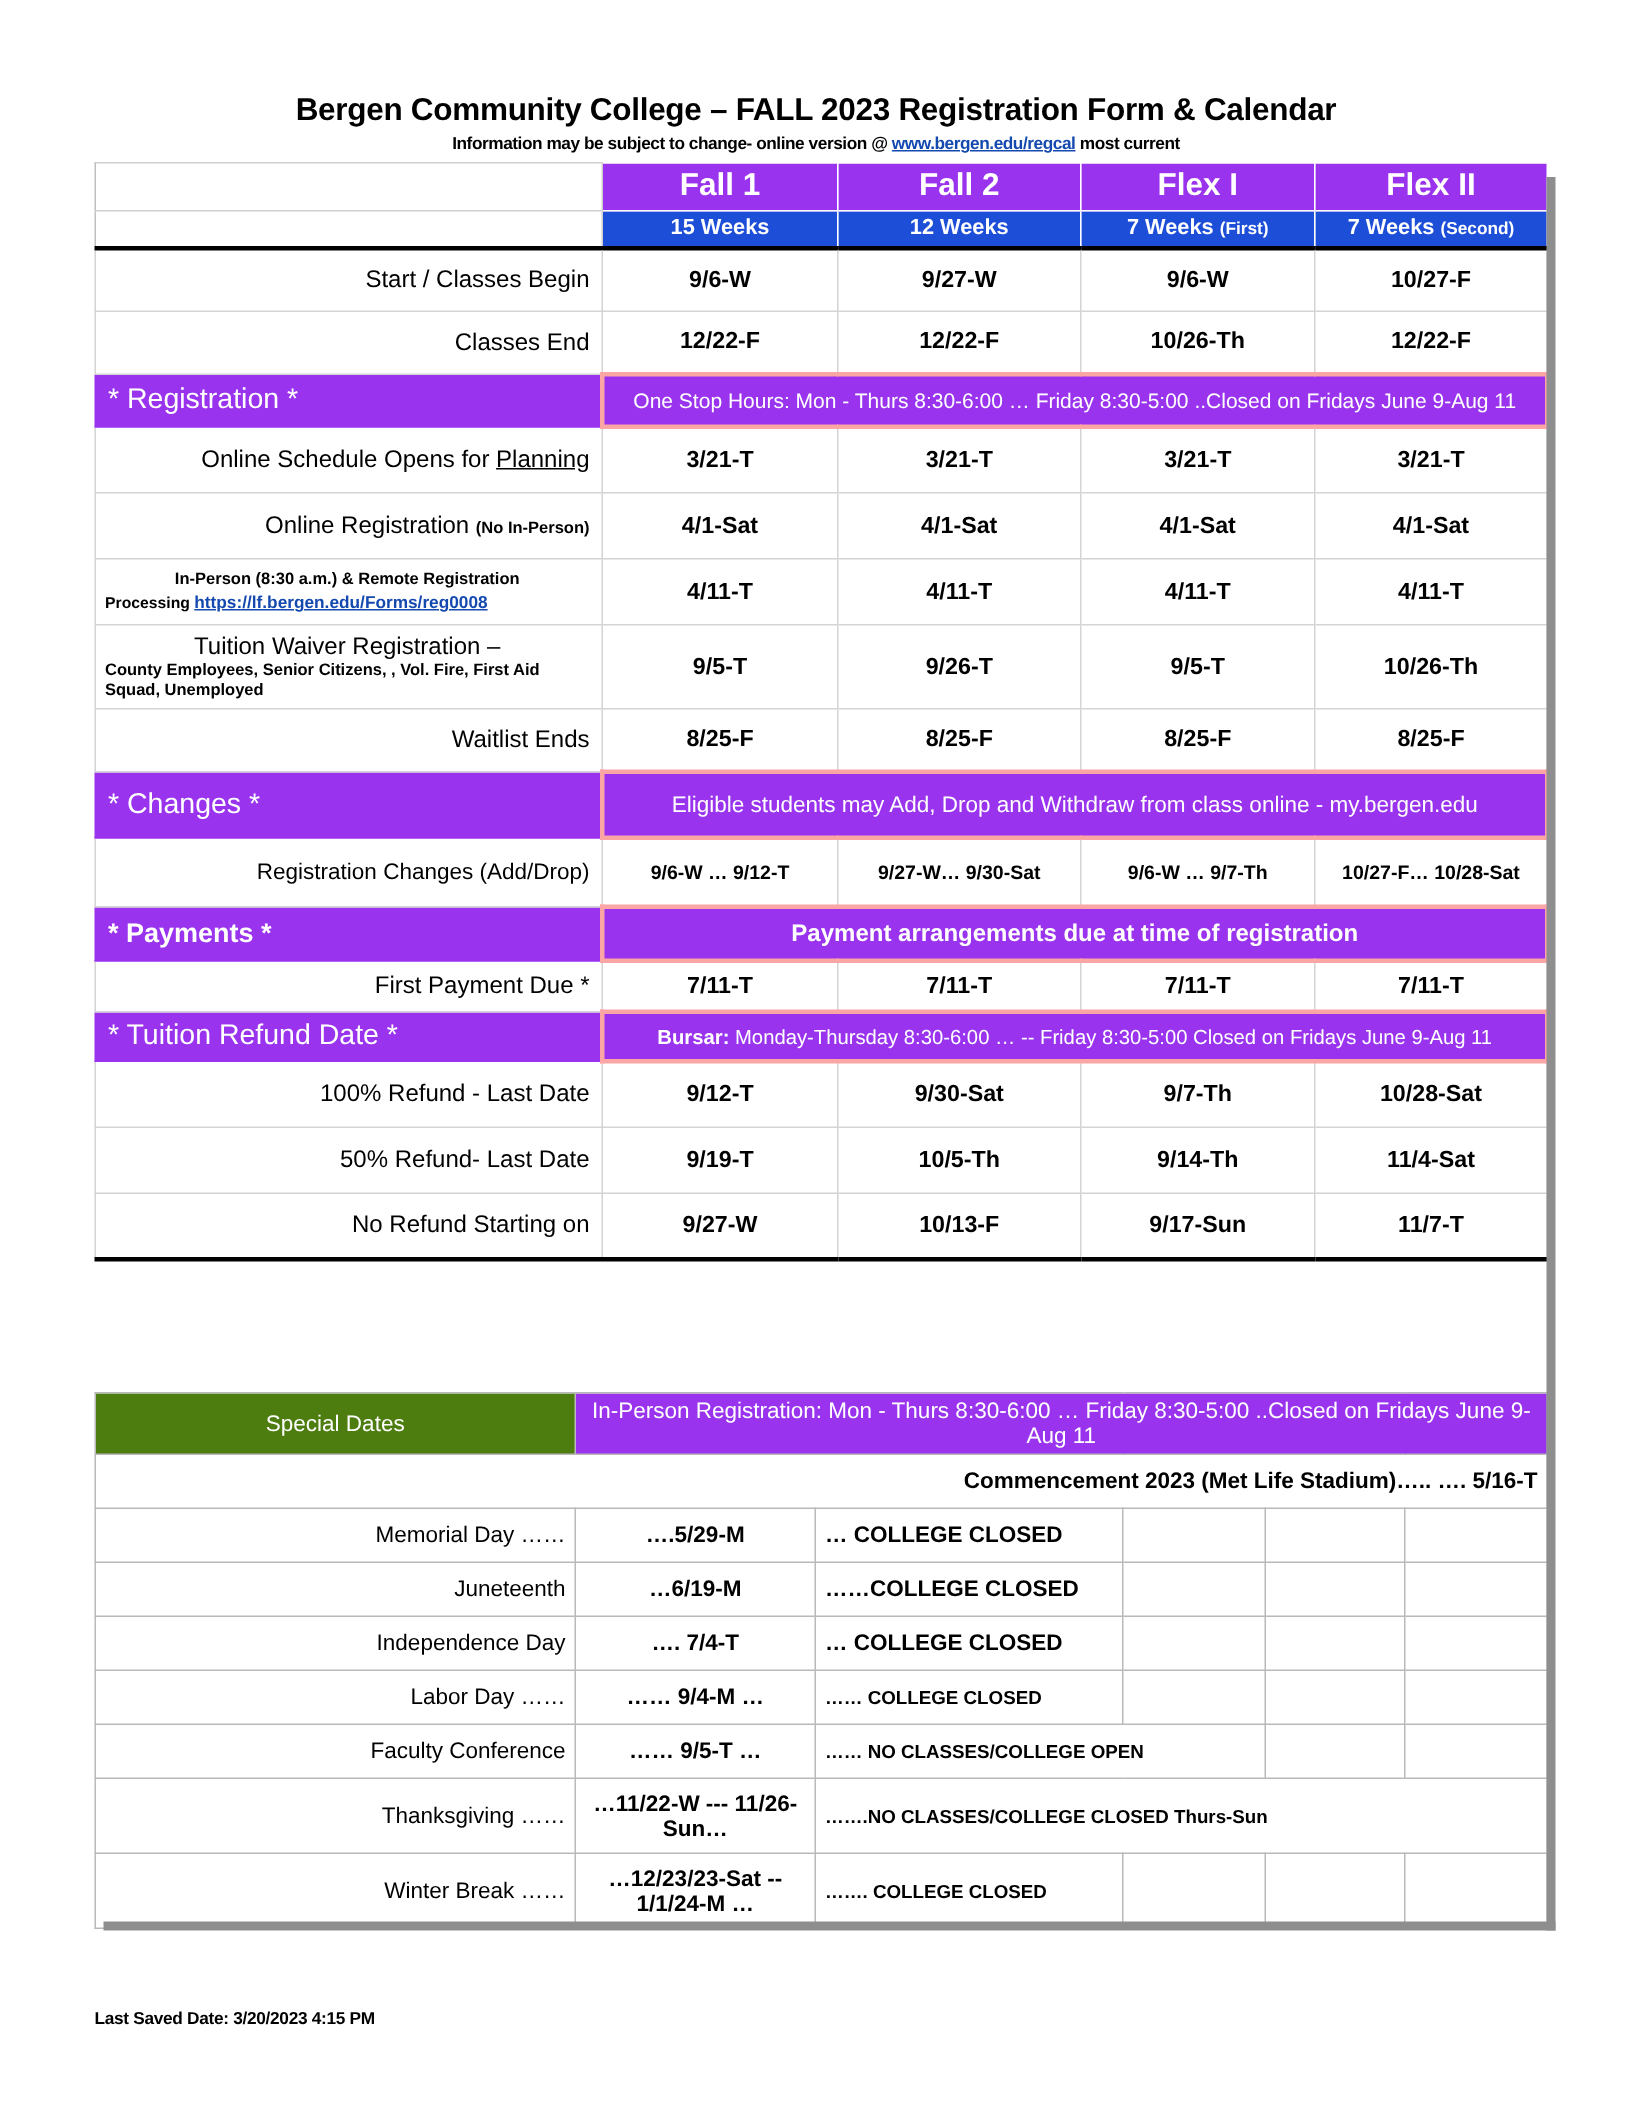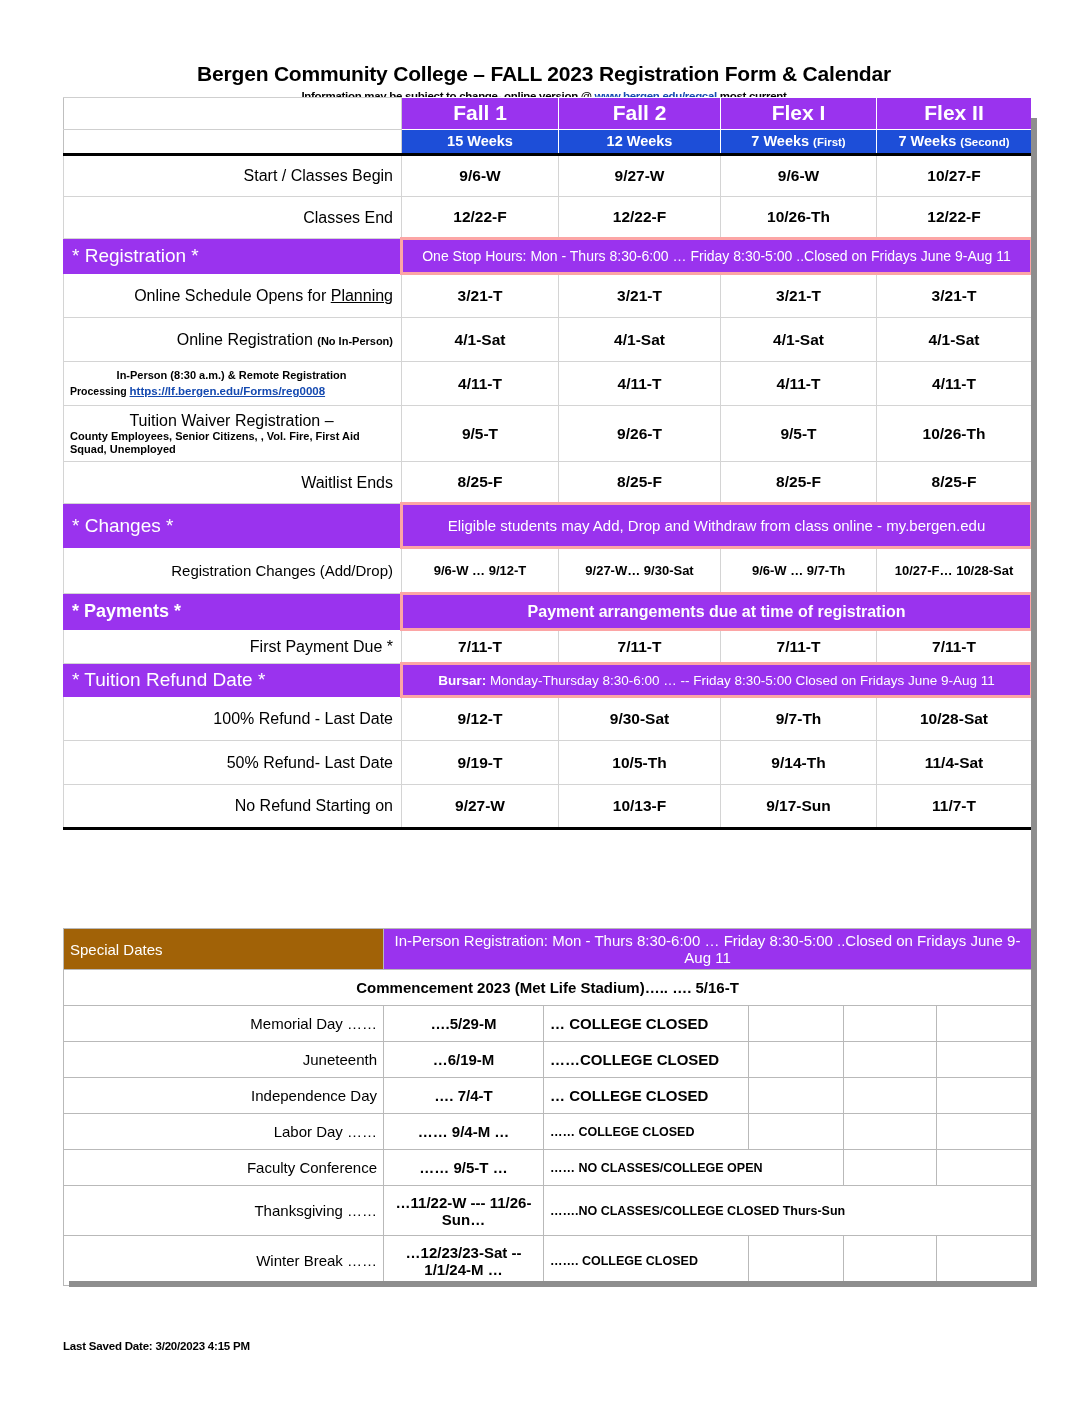--- a/index.html
+++ b/index.html
@@ -27,21 +27,21 @@
     font-weight:bold;
     margin-top:5px;
     letter-spacing:-0.3px;
   }
   .subtitle a{color:#1449b0;text-decoration:underline;}
 
   
   .tablewrap{
     position:absolute;
     left:63px;
-    top:97px;
+    top:108px;
     width:968px;
   }
   table{border-collapse:collapse;width:968px;table-layout:fixed;}
   td{
     border:1px solid #d4d4d4;
     vertical-align:middle;
     padding:2px 6px;
     font-size:15px;
     box-sizing:border-box;
   }
@@ -112,32 +112,32 @@
   table.spec td{border:1px solid #b9b9b9;padding:3px 6px;font-size:15px;}
   col.s1{width:190px;}
   col.s2{width:130px;}
   col.s3{width:160px;}
   col.s4{width:205px;}
   col.s5{width:95px;}
   col.s6{width:93px;}
   col.s7{width:95px;}
 
   .sp-head{
-    background:#a16207;color:#fff;font-size:19px;text-align:left;
+    background:#4d7c0f;color:#fff;font-size:19px;text-align:center;
     padding-left:8px;border:1px solid #9a33ee;border-right:1px solid #e9d4fa;
   }
   .sp-head-text{
     background:#9a33ee;color:#fff;font-size:13.5px;text-align:center;
     border:1px solid #9a33ee;padding:5px 0;
   }
   .sp-lbl{text-align:right;font-size:16px;padding-right:8px;}
   .sp-date{text-align:center;font-weight:bold;font-size:15px;}
   .sp-note{text-align:left;font-weight:bold;font-size:14px;padding-left:10px;}
   .sp-note.tiny{font-size:12.5px;}
-  .sp-commence{text-align:center;font-weight:bold;font-size:16px;padding-left:22px;}
+  .sp-commence{text-align:right;font-weight:bold;font-size:16px;padding-left:22px;}
   .noborder-r{border-right:none;}
   .noborder-l{border-left:none;}
   .hline{border-top:2px solid #000;}
 
   .shadow-bar{
     position:absolute;left:69px;top:1281px;width:968px;height:6px;
     background:#8e8e8e;
   }
   .shadow-bar2{
     position:absolute;left:1031px;top:118px;width:6px;height:1169px;

